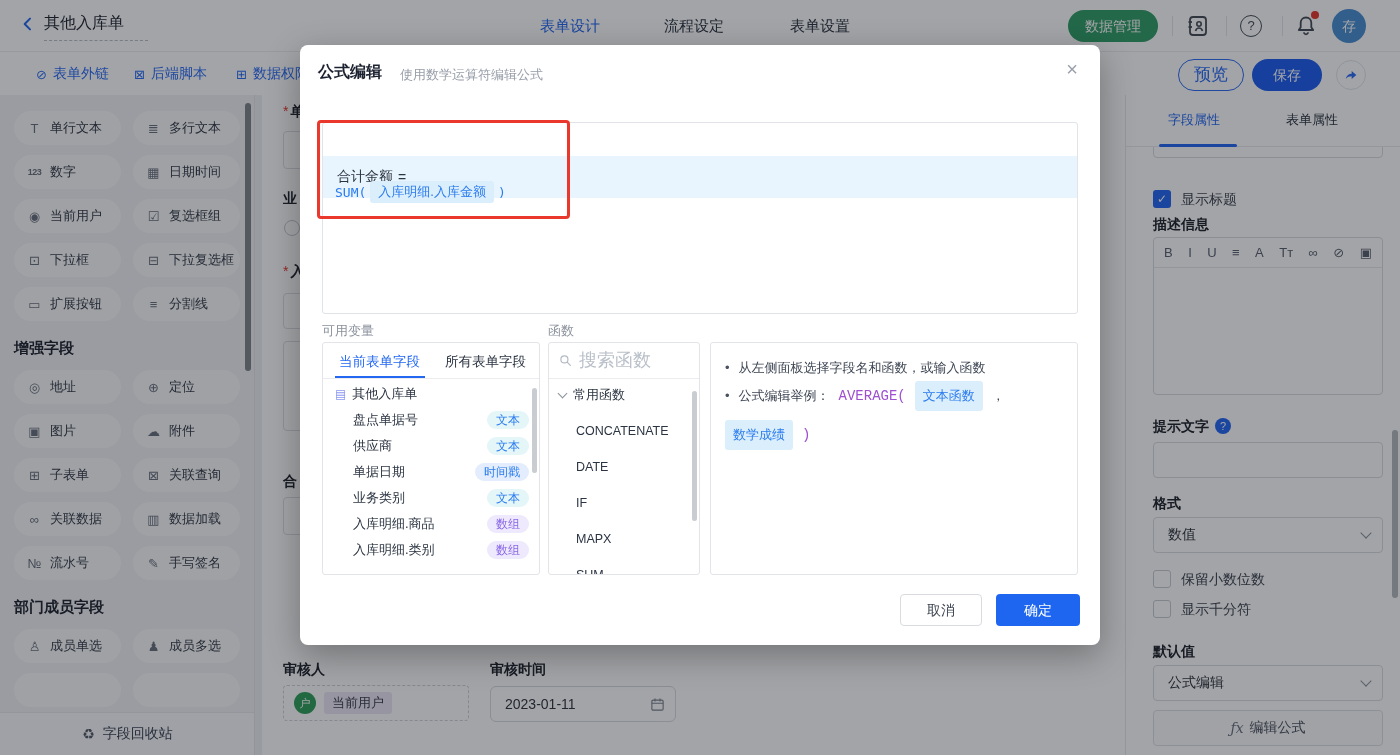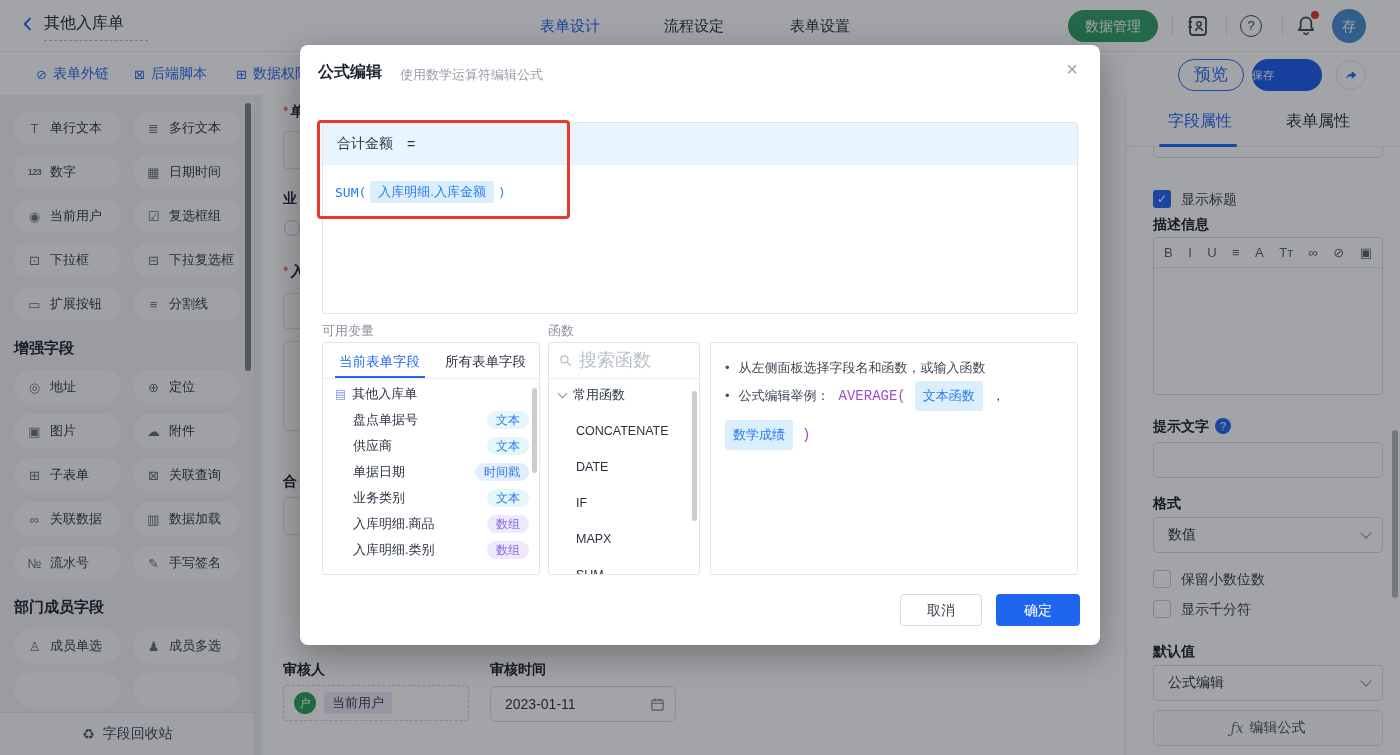--- a/index.html
+++ b/index.html
@@ -18,21 +18,21 @@
   .hicon { position:absolute; top:14px; cursor:pointer; }
   .help-circle { position:absolute; left:1240px; top:15px; width:22px; height:22px; border:1.6px solid #454c58; border-radius:50%; color:#454c58; font-size:13px; text-align:center; line-height:19px; cursor:pointer; }
   .bell-dot { position:absolute; left:1311px; top:11px; width:8px; height:8px; border-radius:50%; background:#e5372c; }
   .avatar { position:absolute; left:1332px; top:9px; width:34px; height:34px; border-radius:50%; background:#4a8fd4; color:#fff; font-size:14px; text-align:center; line-height:34px; cursor:pointer; }
 
   
   .toolbar { position:absolute; left:0; top:52px; width:1400px; height:43px; background:#fff; }
   .tlink { position:absolute; top:13px; display:flex; align-items:center; gap:6px; color:#2a6cf5; font-size:14px; cursor:pointer; }
   .tlink .glyph { font-size:13px; }
   .btn-preview { position:absolute; left:1178px; top:7px; width:66px; height:32px; border:1px solid #2a6cf5; border-radius:16px; color:#2a6cf5; font-size:17px; text-align:center; line-height:30px; background:#fff; cursor:pointer; }
-  .btn-save { position:absolute; left:1252px; top:7px; width:70px; height:32px; border-radius:16px; background:#1e5ef0; color:#fff; font-size:11px; line-height:32px; cursor:pointer; }
+  .btn-save { position:absolute; left:1252px; top:7px; width:70px; height:32px; border-radius:16px; background:#1e5ef0; color:#fff; font-size:14px; text-align:center; line-height:32px; cursor:pointer; }
   .btn-share { position:absolute; left:1336px; top:8px; width:30px; height:30px; border-radius:50%; background:#fff; border:1px solid #e1e6ee; display:flex; align-items:center; justify-content:center; cursor:pointer; }
 
   
   .sidebar { position:absolute; left:0; top:95px; width:255px; height:660px; background:#f1f2f5; border-right:1px solid #e4e6ea; overflow:hidden; padding:16px 14px 0; }
   .sb-title { font-size:15px; font-weight:700; color:#202531; margin:6px 0 12px; }
   .sb-grid { display:grid; grid-template-columns:1fr 1fr; gap:10px 12px; margin-bottom:18px; }
   .sb-pill { height:34px; border-radius:17px; background:#fafbfc; display:flex; align-items:center; padding-left:12px; gap:7px; font-size:13px; color:#333a47; cursor:grab; white-space:nowrap; overflow:hidden; }
   .sb-icon { color:#68707e; font-size:13px; width:17px; text-align:center; flex:none; }
   .sb-icon.num { font-size:9px; font-weight:700; letter-spacing:-0.5px; }
   .sb-scroll { position:absolute; right:3px; top:8px; width:6px; height:268px; border-radius:3px; background:#7f838a; }
@@ -49,21 +49,21 @@
   .reviewer-box { position:absolute; left:28px; top:590px; width:186px; height:36px; border:1px dashed #cfd2d8; border-radius:4px; background:#fff; display:flex; align-items:center; gap:8px; padding-left:10px; }
   .reviewer-av { width:22px; height:22px; border-radius:50%; background:#2fa05c; color:#fff; font-size:11px; text-align:center; line-height:22px; flex:none; }
   .reviewer-chip { background:#eae7f6; color:#3a3f4a; font-size:13px; padding:2px 8px; border-radius:3px; }
   .date-box { position:absolute; left:235px; top:591px; width:186px; height:36px; border:1px solid #d8dbe0; border-radius:6px; background:#fff; display:flex; align-items:center; padding:0 10px 0 14px; font-size:14px; color:#30353f; }
   .date-box .spacer { flex:1; }
 
   
   .rpanel { position:absolute; left:1125px; top:95px; width:275px; height:660px; background:#fff; border-left:1px solid #e6e8eb; }
   .rp-partial-input { position:absolute; left:27px; top:39px; width:230px; height:24px; border:1px solid #d9dce1; border-radius:4px; }
   .rp-tabbar { position:absolute; left:0; top:0; width:275px; height:52px; background:#fff; border-bottom:1px solid #e9eaee; }
-  .rp-tab { position:absolute; top:16px; font-size:16px; cursor:pointer; color:#2b3442; }
+  .rp-tab { position:absolute; top:16px; font-size:13px; cursor:pointer; color:#2b3442; }
   .rp-tab.active { color:#2468f2; }
   .rp-underline { position:absolute; left:33px; top:49px; width:78px; height:3px; background:#2468f2; border-radius:2px; }
   .rp-label { position:absolute; font-size:14px; font-weight:700; color:#20242e; }
   .cbx { position:absolute; width:18px; height:18px; border-radius:3px; }
   .cbx.on { background:#2468f2; color:#fff; font-size:12px; text-align:center; line-height:18px; }
   .cbx.off { border:1px solid #c7cbd2; background:#fff; }
   .cbx-label { position:absolute; font-size:14px; color:#3c4350; }
   .rp-editor { position:absolute; left:27px; top:142px; width:230px; height:158px; border:1px solid #d9dce1; border-radius:4px; }
   .rp-editor-bar { height:30px; border-bottom:1px solid #e6e8ec; display:flex; align-items:center; justify-content:space-between; padding:0 10px; color:#596070; font-size:13px; }
   .rp-editor-bar span { cursor:pointer; }
@@ -78,21 +78,21 @@
 
   
   .mask { position:absolute; inset:0; background:rgba(13,17,23,0.38); z-index:10; }
 
   
   .modal { position:absolute; left:300px; top:45px; width:800px; height:600px; background:#fff; border-radius:8px; box-shadow:0 10px 34px rgba(0,0,0,0.3); z-index:20; }
   .m-title { position:absolute; left:18px; top:17px; font-size:16px; font-weight:700; color:#1c2230; }
   .m-subtitle { position:absolute; left:100px; top:21px; font-size:13px; color:#979da8; }
   .m-close { position:absolute; right:22px; top:14px; font-size:20px; color:#9aa0ab; cursor:pointer; line-height:1; }
   .m-editor { position:absolute; left:22px; top:77px; width:756px; height:192px; border:1px solid #e0e3e8; border-radius:3px; overflow:hidden; background:#fff; }
-  .m-editor-band { height:42px; background:#e9f5fe; display:flex; align-items:center; padding-left:14px; font-size:14px; color:#2b3442; gap:14px; }
+  .m-editor-band { height:42px; background:#e9f5fe; display:flex; align-items:center; padding-left:14px; font-size:14px; color:#2b3442; gap:5px;margin-top:33px; }
   .m-formula { position:absolute; left:12px; top:58px; display:flex; align-items:center; gap:4px; font-family:"DejaVu Sans Mono",monospace; font-size:13px; color:#2a7cf0; }
   .chip { background:#dbeefb; color:#2a7cf0; border-radius:3px; padding:2px 8px; font-family:"Liberation Sans",sans-serif; font-size:13px; cursor:pointer; }
   .m-sec-label { position:absolute; top:277px; font-size:13px; color:#8b919c; }
   .m-box { position:absolute; top:297px; border:1px solid #e2e4e9; border-radius:3px; background:#fff; overflow:hidden; }
   .vbox { left:22px; width:218px; height:233px; }
   .fbox { left:248px; width:152px; height:233px; }
   .tbox { left:410px; width:368px; height:233px; padding:12px 14px; }
   .v-tabs { height:36px; border-bottom:1px solid #ececf0; position:relative; }
   .v-tab { position:absolute; top:10px; font-size:13.5px; cursor:pointer; color:#2b3442; }
   .v-tab.active { color:#2468f2; }

